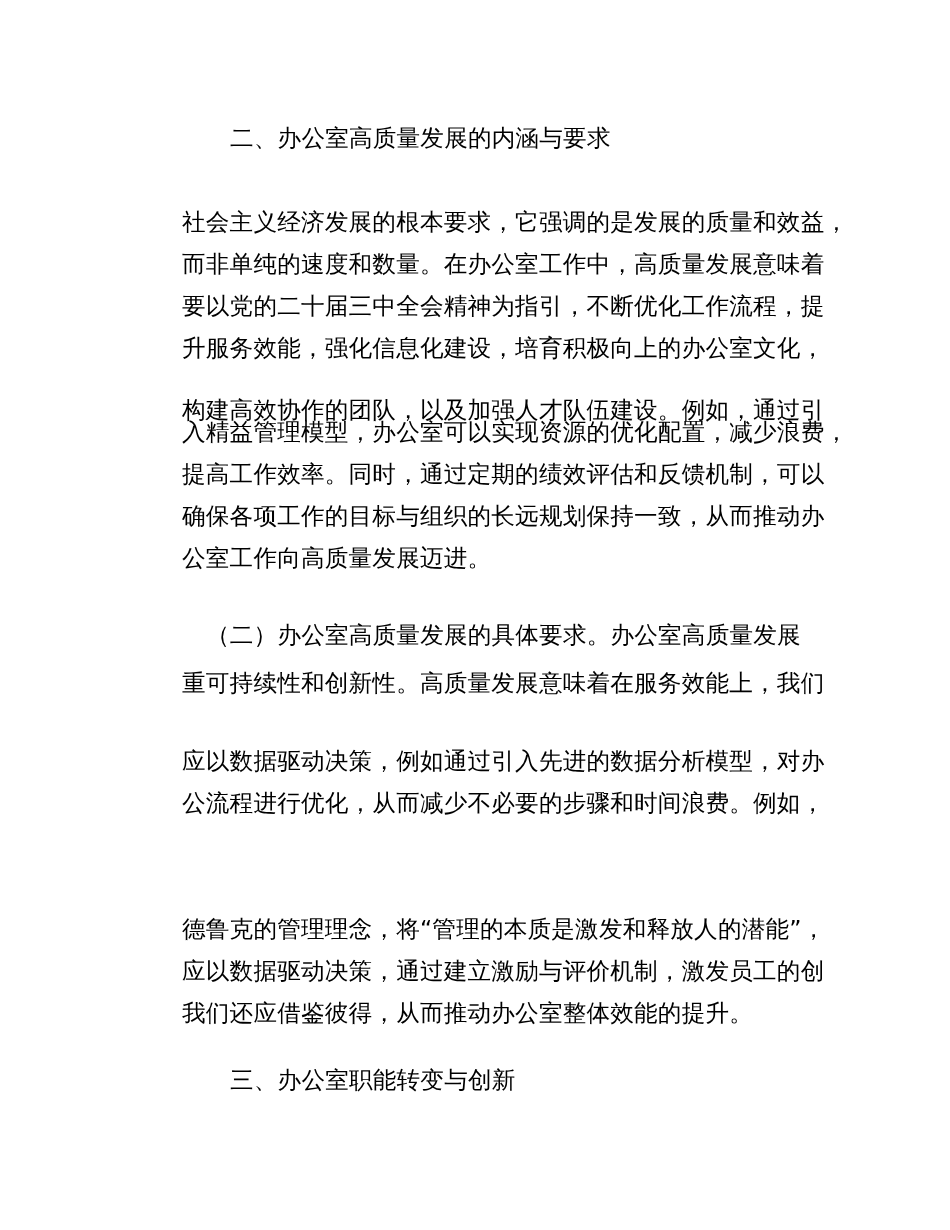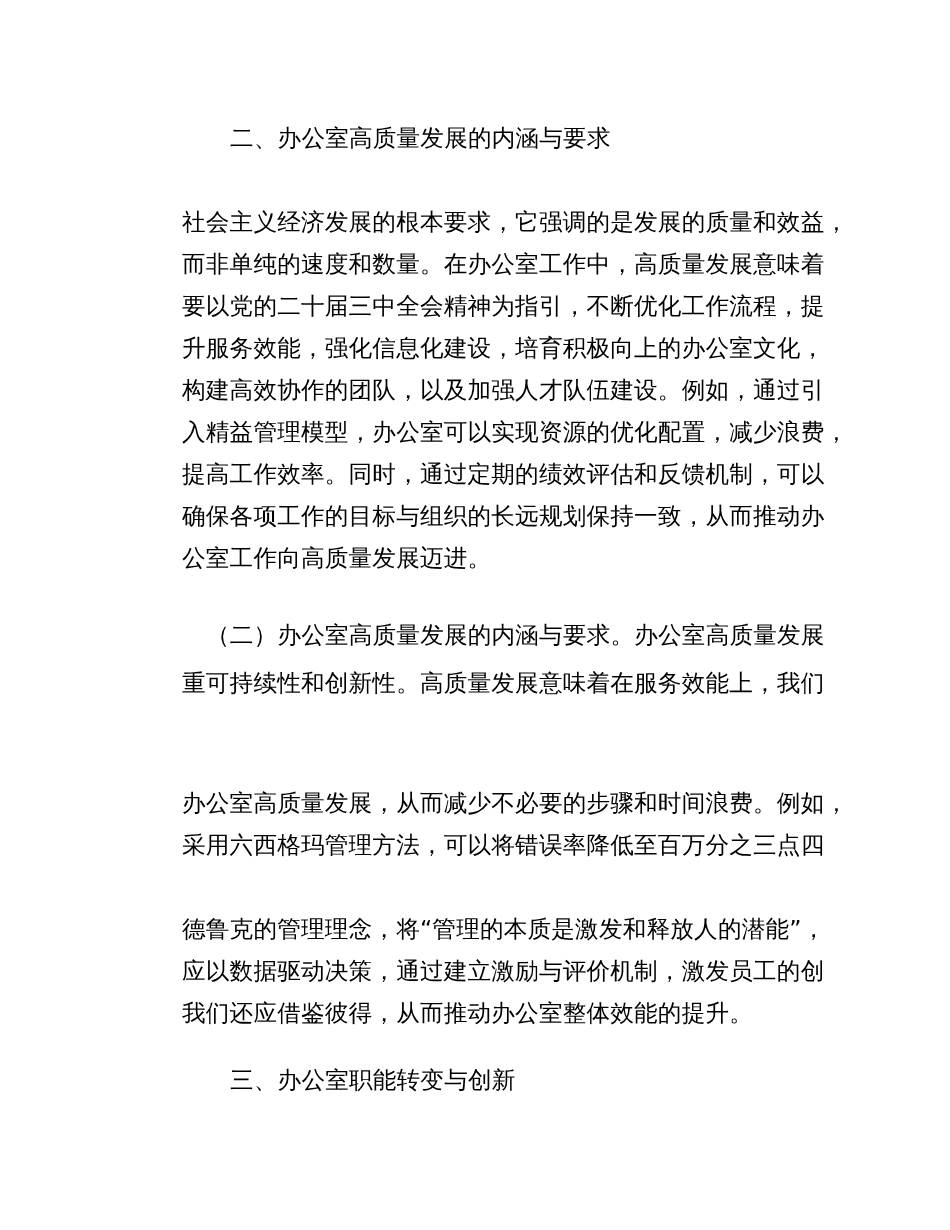--- a/index.html
+++ b/index.html
@@ -43,29 +43,29 @@
 <body>
 
 <div class="page">
 
   <div class="line heading" style="top:123px;">二、办公室高质量发展的内涵与要求</div>
 
   <div class="line" style="top:207px;">社会主义经济发展的根本要求，它强调的是发展的质量和效益，</div>
   <div class="line" style="top:249px;text-align:center;">而非单纯的速度和数量。在办公室工作中，高质量发展意味着</div>
   <div class="line" style="top:291px;">要以党的二十届三中全会精神为指引，不断优化工作流程，提</div>
   <div class="line" style="top:333px;">升服务效能，强化信息化建设，培育积极向上的办公室文化，</div>
-  <div class="line" style="top:375px;">构建高效协作的团队，以及加强人才队伍建设。例如，通过引</div>
+  <div class="line" style="top:395px;">构建高效协作的团队，以及加强人才队伍建设。例如，通过引</div>
   <div class="line" style="top:417px;">入精益管理模型，办公室可以实现资源的优化配置，减少浪费，</div>
   <div class="line" style="top:459px;">提高工作效率。同时，通过定期的绩效评估和反馈机制，可以</div>
   <div class="line" style="top:501px;">确保各项工作的目标与组织的长远规划保持一致，从而推动办</div>
   <div class="line" style="top:543px;">公室工作向高质量发展迈进。</div>
 
-  <div class="line indent" style="top:620px;">（二）办公室高质量发展的内涵与要求。办公室高质量发展</div>
+  <div class="line indent" style="top:620px;">（二）办公室高质量发展的具体要求。办公室高质量发展</div>
   <div class="line" style="top:668px;">重可持续性和创新性。高质量发展意味着在服务效能上，我们</div>
-  <div class="line" style="top:788px;">办公室高质量发展，从而减少不必要的步骤和时间浪费。例如，</div>
-  <div class="line" style="top:830px;">采用六西格玛管理方法，可以将错误率降低至百万分之三点四</div>
+  <div class="line" style="top:746px;">应以数据驱动决策，例如通过引入先进的数据分析模型，对办</div>
+  <div class="line" style="top:788px;">公流程进行优化，从而减少不必要的步骤和时间浪费。例如，</div>
   <div class="line" style="top:914px;">德鲁克的管理理念，将“管理的本质是激发和释放人的潜能”，</div>
   <div class="line" style="top:956px;">应以数据驱动决策，通过建立激励与评价机制，激发员工的创</div>
   <div class="line" style="top:998px;">我们还应借鉴彼得，从而推动办公室整体效能的提升。</div>
 
   <div class="line heading" style="top:1065px;">三、办公室职能转变与创新</div>
 
 </div>
 
 </body></html>

